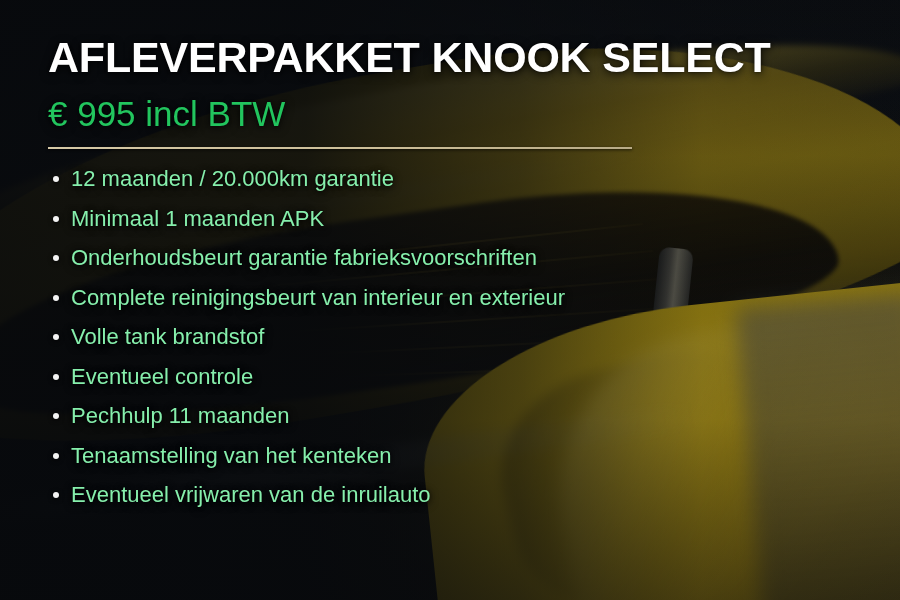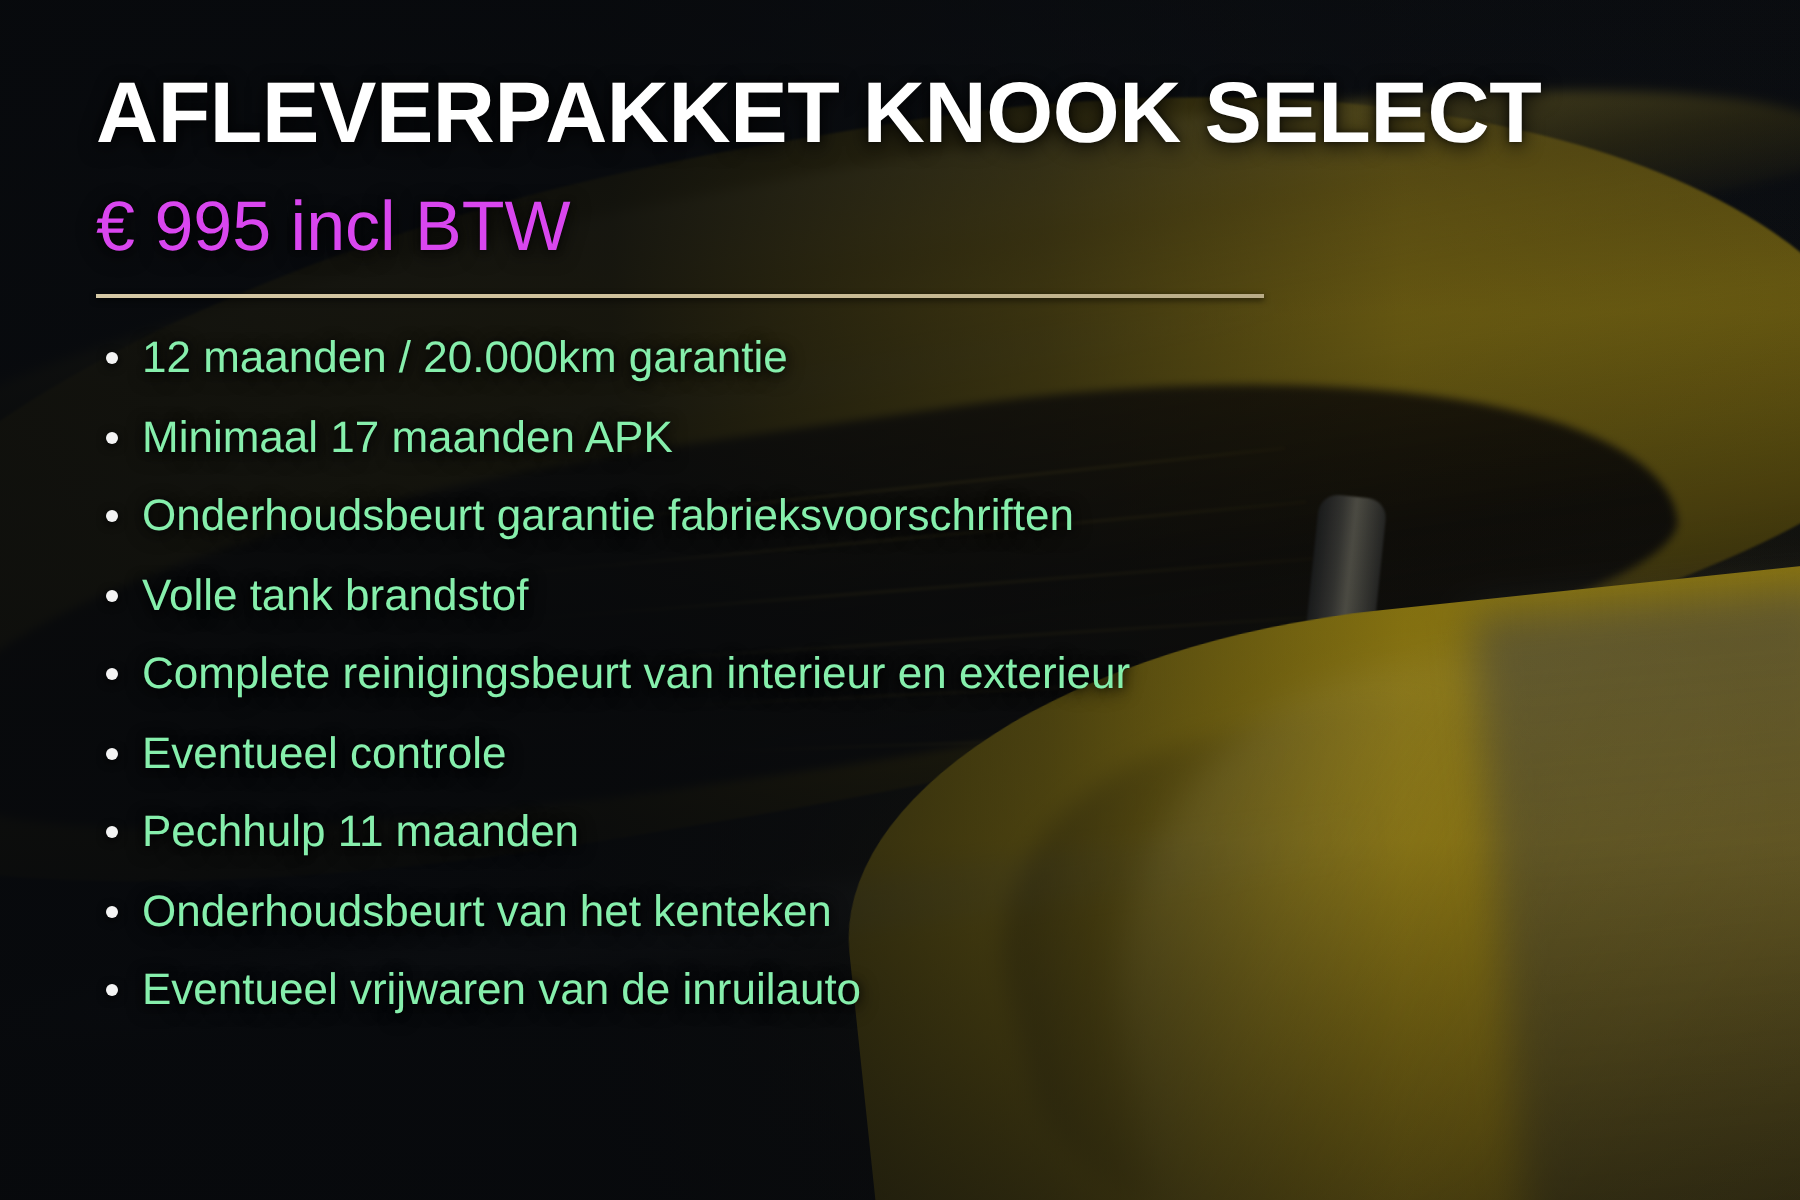--- a/index.html
+++ b/index.html
@@ -177,21 +177,21 @@
     text-shadow:0 2px 10px rgba(0,0,0,.85), 0 0 3px rgba(0,0,0,.6);
     white-space:nowrap;
   }
 
   .price{
     position:absolute;
     left:0; top:94px;
     font-size:35px;
     line-height:40px;
     font-weight:400;
-    color:#d946ef;
+    color:#22c55e;
     text-shadow:0 2px 10px rgba(0,0,0,.85), 0 0 3px rgba(0,0,0,.6);
     white-space:nowrap;
   }
 
   .divider{
     position:absolute;
     left:0; top:147px;
     width:584px; height:2px;
     background:linear-gradient(90deg,#d6c9a6 0%, #cdbf99 55%, #b8ab87 100%);
     box-shadow:0 1px 3px rgba(0,0,0,.7);
@@ -256,45 +256,45 @@
 
     <div class="divider"></div>
 
     <ul class="feature-list">
       <li class="feature-item">
         <span class="dot"></span>
         <span>12 maanden / 20.000km garantie</span>
       </li>
       <li class="feature-item">
         <span class="dot"></span>
-        <span>Minimaal 17 maanden APK</span>
+        <span>Minimaal 1 maanden APK</span>
       </li>
       <li class="feature-item">
         <span class="dot"></span>
         <span>Onderhoudsbeurt garantie fabrieksvoorschriften</span>
       </li>
       <li class="feature-item">
         <span class="dot"></span>
+        <span>Complete reinigingsbeurt van interieur en exterieur</span>
+      </li>
+      <li class="feature-item">
+        <span class="dot"></span>
         <span>Volle tank brandstof</span>
       </li>
       <li class="feature-item">
         <span class="dot"></span>
-        <span>Complete reinigingsbeurt van interieur en exterieur</span>
-      </li>
-      <li class="feature-item">
-        <span class="dot"></span>
         <span>Eventueel controle</span>
       </li>
       <li class="feature-item">
         <span class="dot"></span>
         <span>Pechhulp 11 maanden</span>
       </li>
       <li class="feature-item">
         <span class="dot"></span>
-        <span>Onderhoudsbeurt van het kenteken</span>
+        <span>Tenaamstelling van het kenteken</span>
       </li>
       <li class="feature-item">
         <span class="dot"></span>
         <span>Eventueel vrijwaren van de inruilauto</span>
       </li>
     </ul>
 
   </div>
 </div>
 

